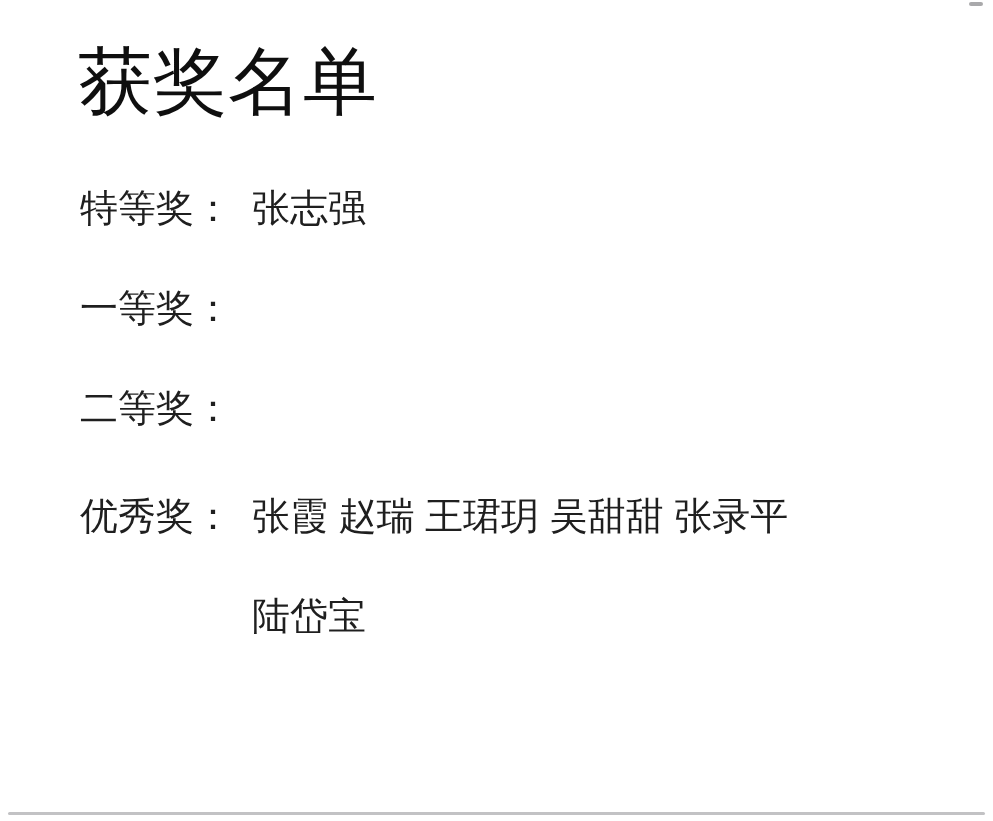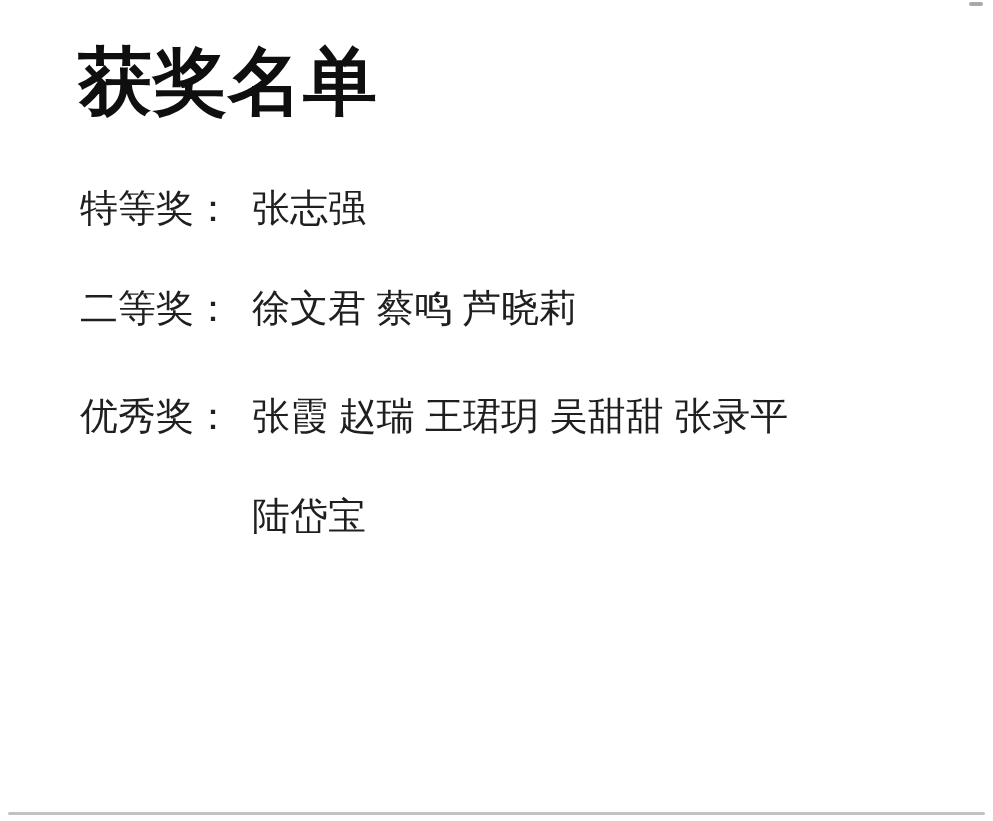--- a/index.html
+++ b/index.html
@@ -13,21 +13,21 @@
     height: 821px;
     background: #ffffff;
     overflow: hidden;
     font-family: "Liberation Sans", "DejaVu Sans", sans-serif;
   }
   .title {
     margin: 0;
     padding: 36px 0 0 78px;
     font-size: 74px;
     line-height: 92px;
-    font-weight: 700;
+    font-weight: 400;
     letter-spacing: 1px;
     color: #0f0f0f;
   }
   .awards {
     margin-top: 30px;
     padding-left: 80px;
     font-size: 38px;
     line-height: 100px;
     color: #1f1f1f;
   }
@@ -82,27 +82,25 @@
   <div class="awards">
 
     <div class="award-row">
       <span class="award-label">特等奖：</span>
       <span class="award-names">
         <span class="name-line">张志强</span>
       </span>
     </div>
 
     <div class="award-row">
+      <span class="award-label">一等奖：</span>
     </div>
 
     <div class="award-row">
       <span class="award-label">二等奖：</span>
-      <span class="award-names">
-        <span class="name-line">徐文君 蔡鸣 芦晓莉</span>
-      </span>
     </div>
 
     <div class="award-row tall">
       <span class="award-label">优秀奖：</span>
       <span class="award-names">
         <div class="name-line">张霞 赵瑞 王珺玥 吴甜甜 张录平</div>
         <div class="name-line">陆岱宝</div>
       </span>
     </div>
 

